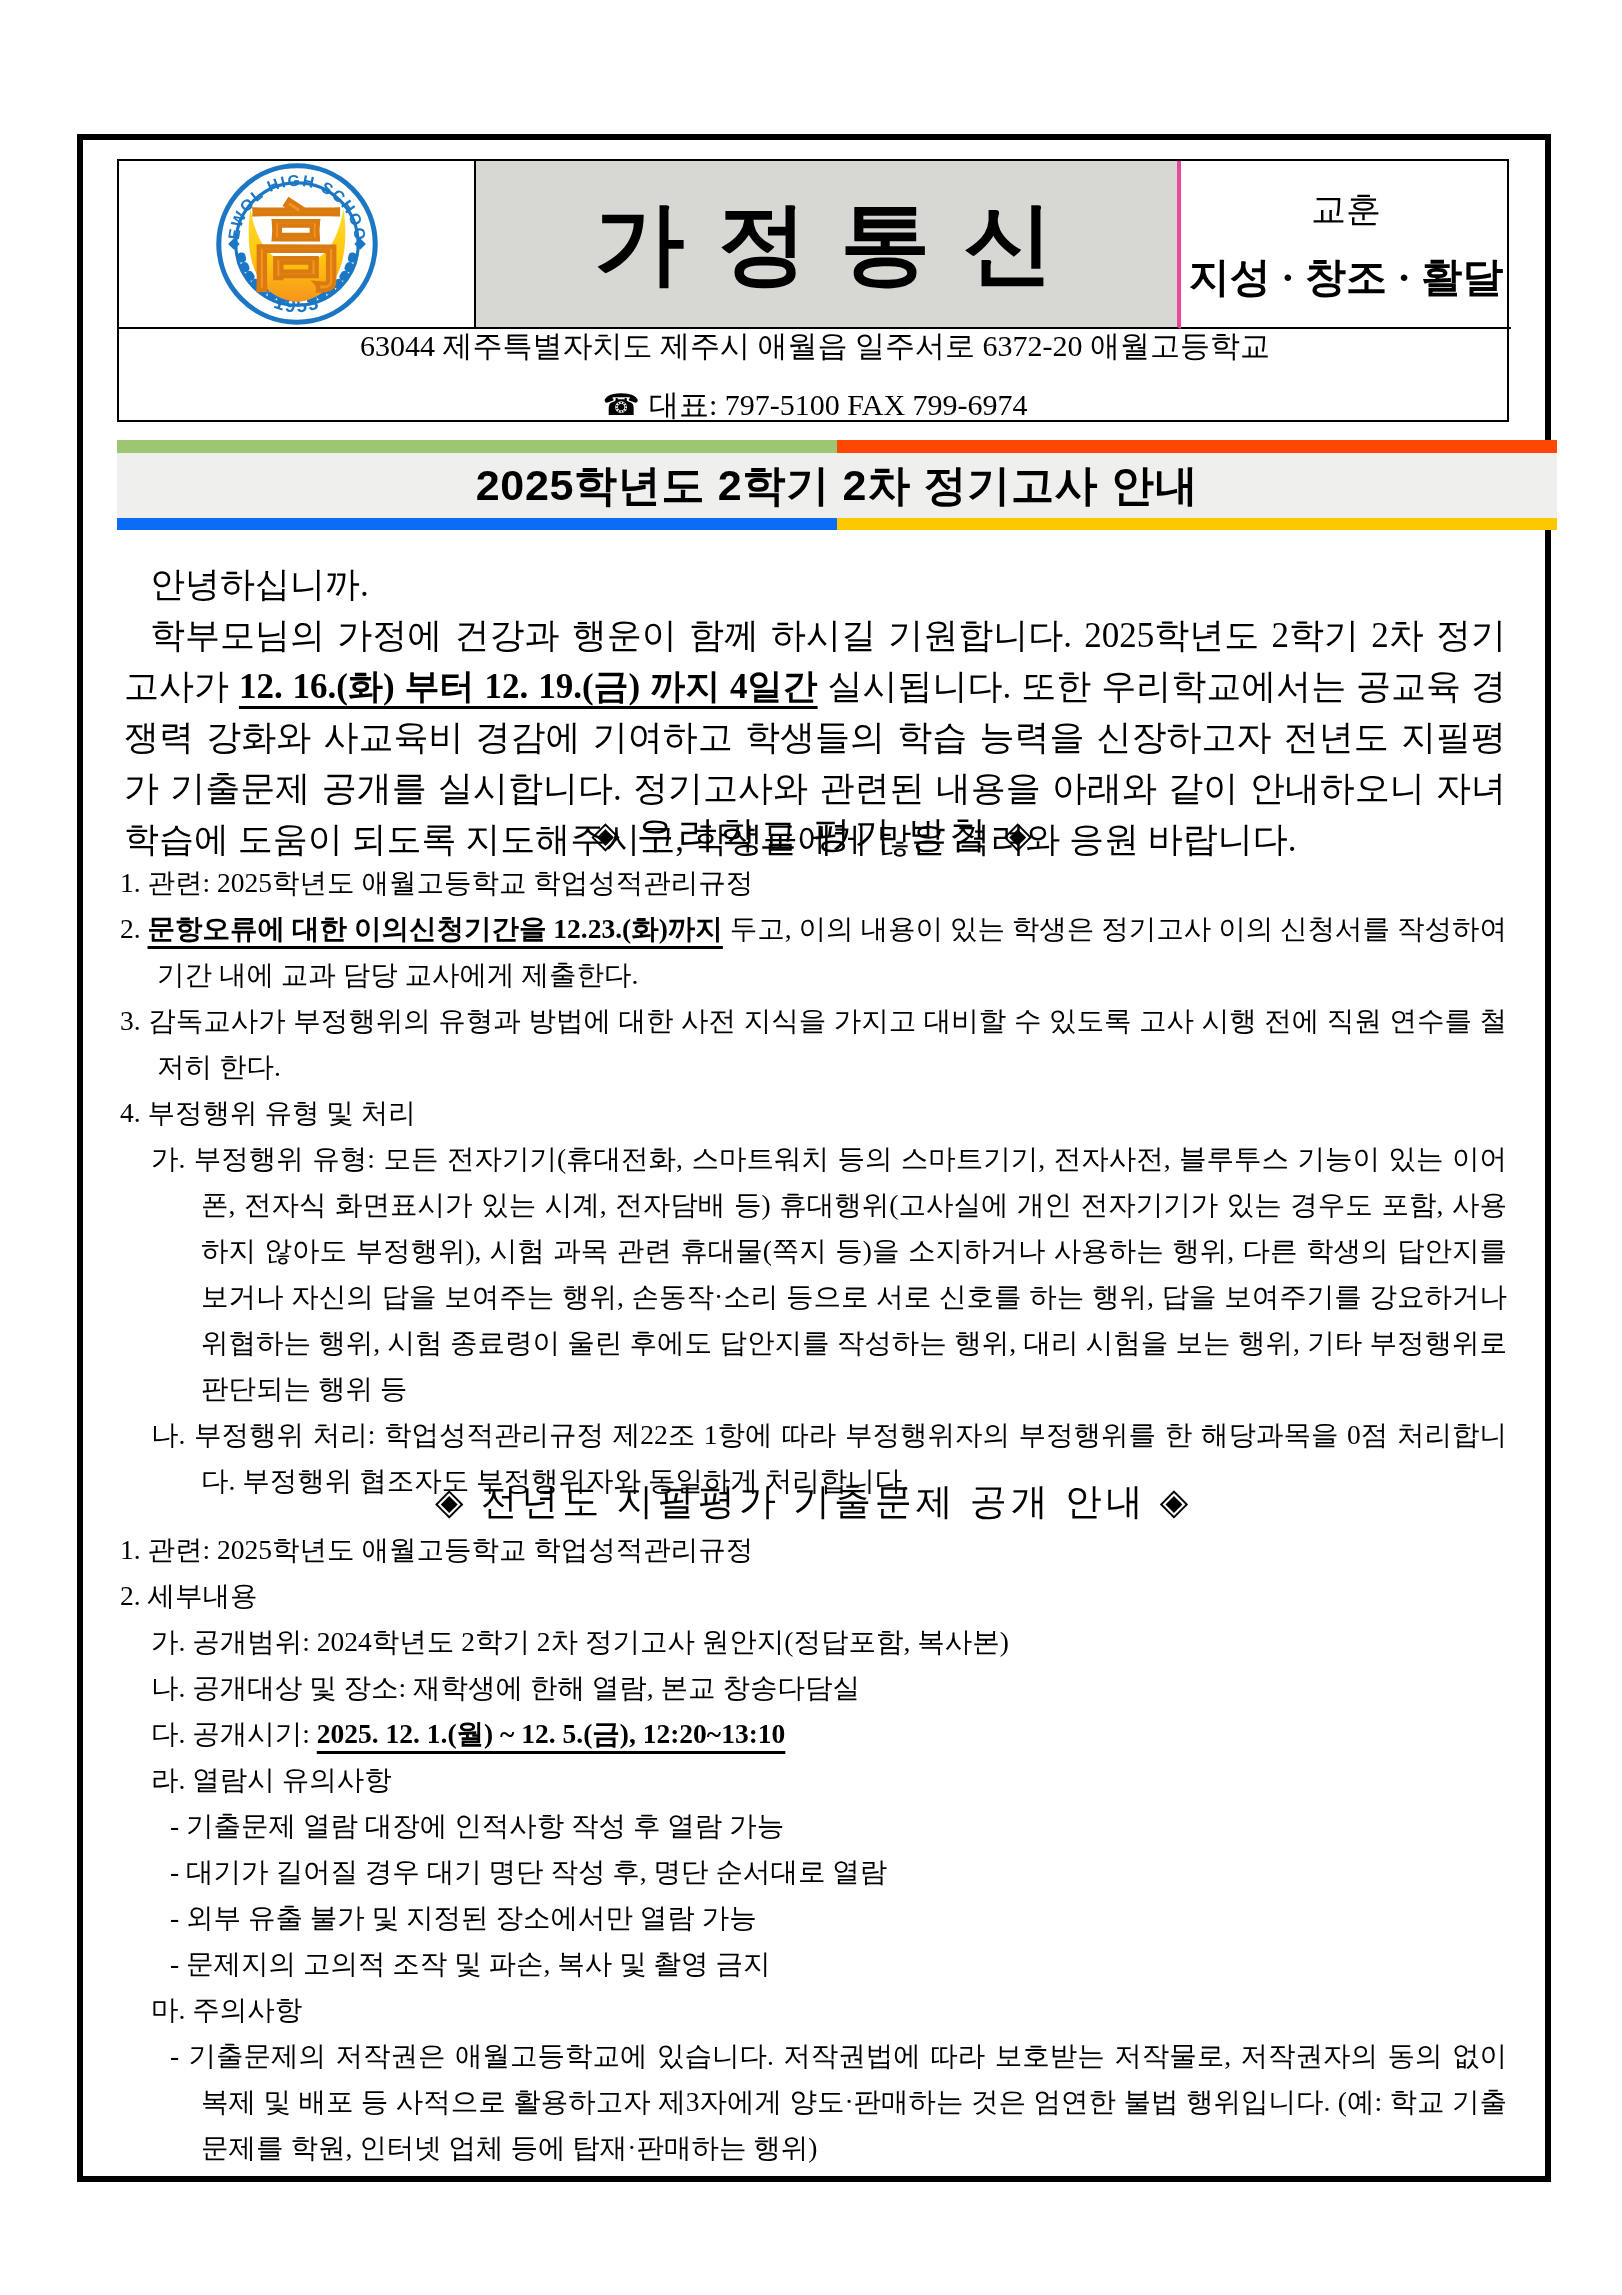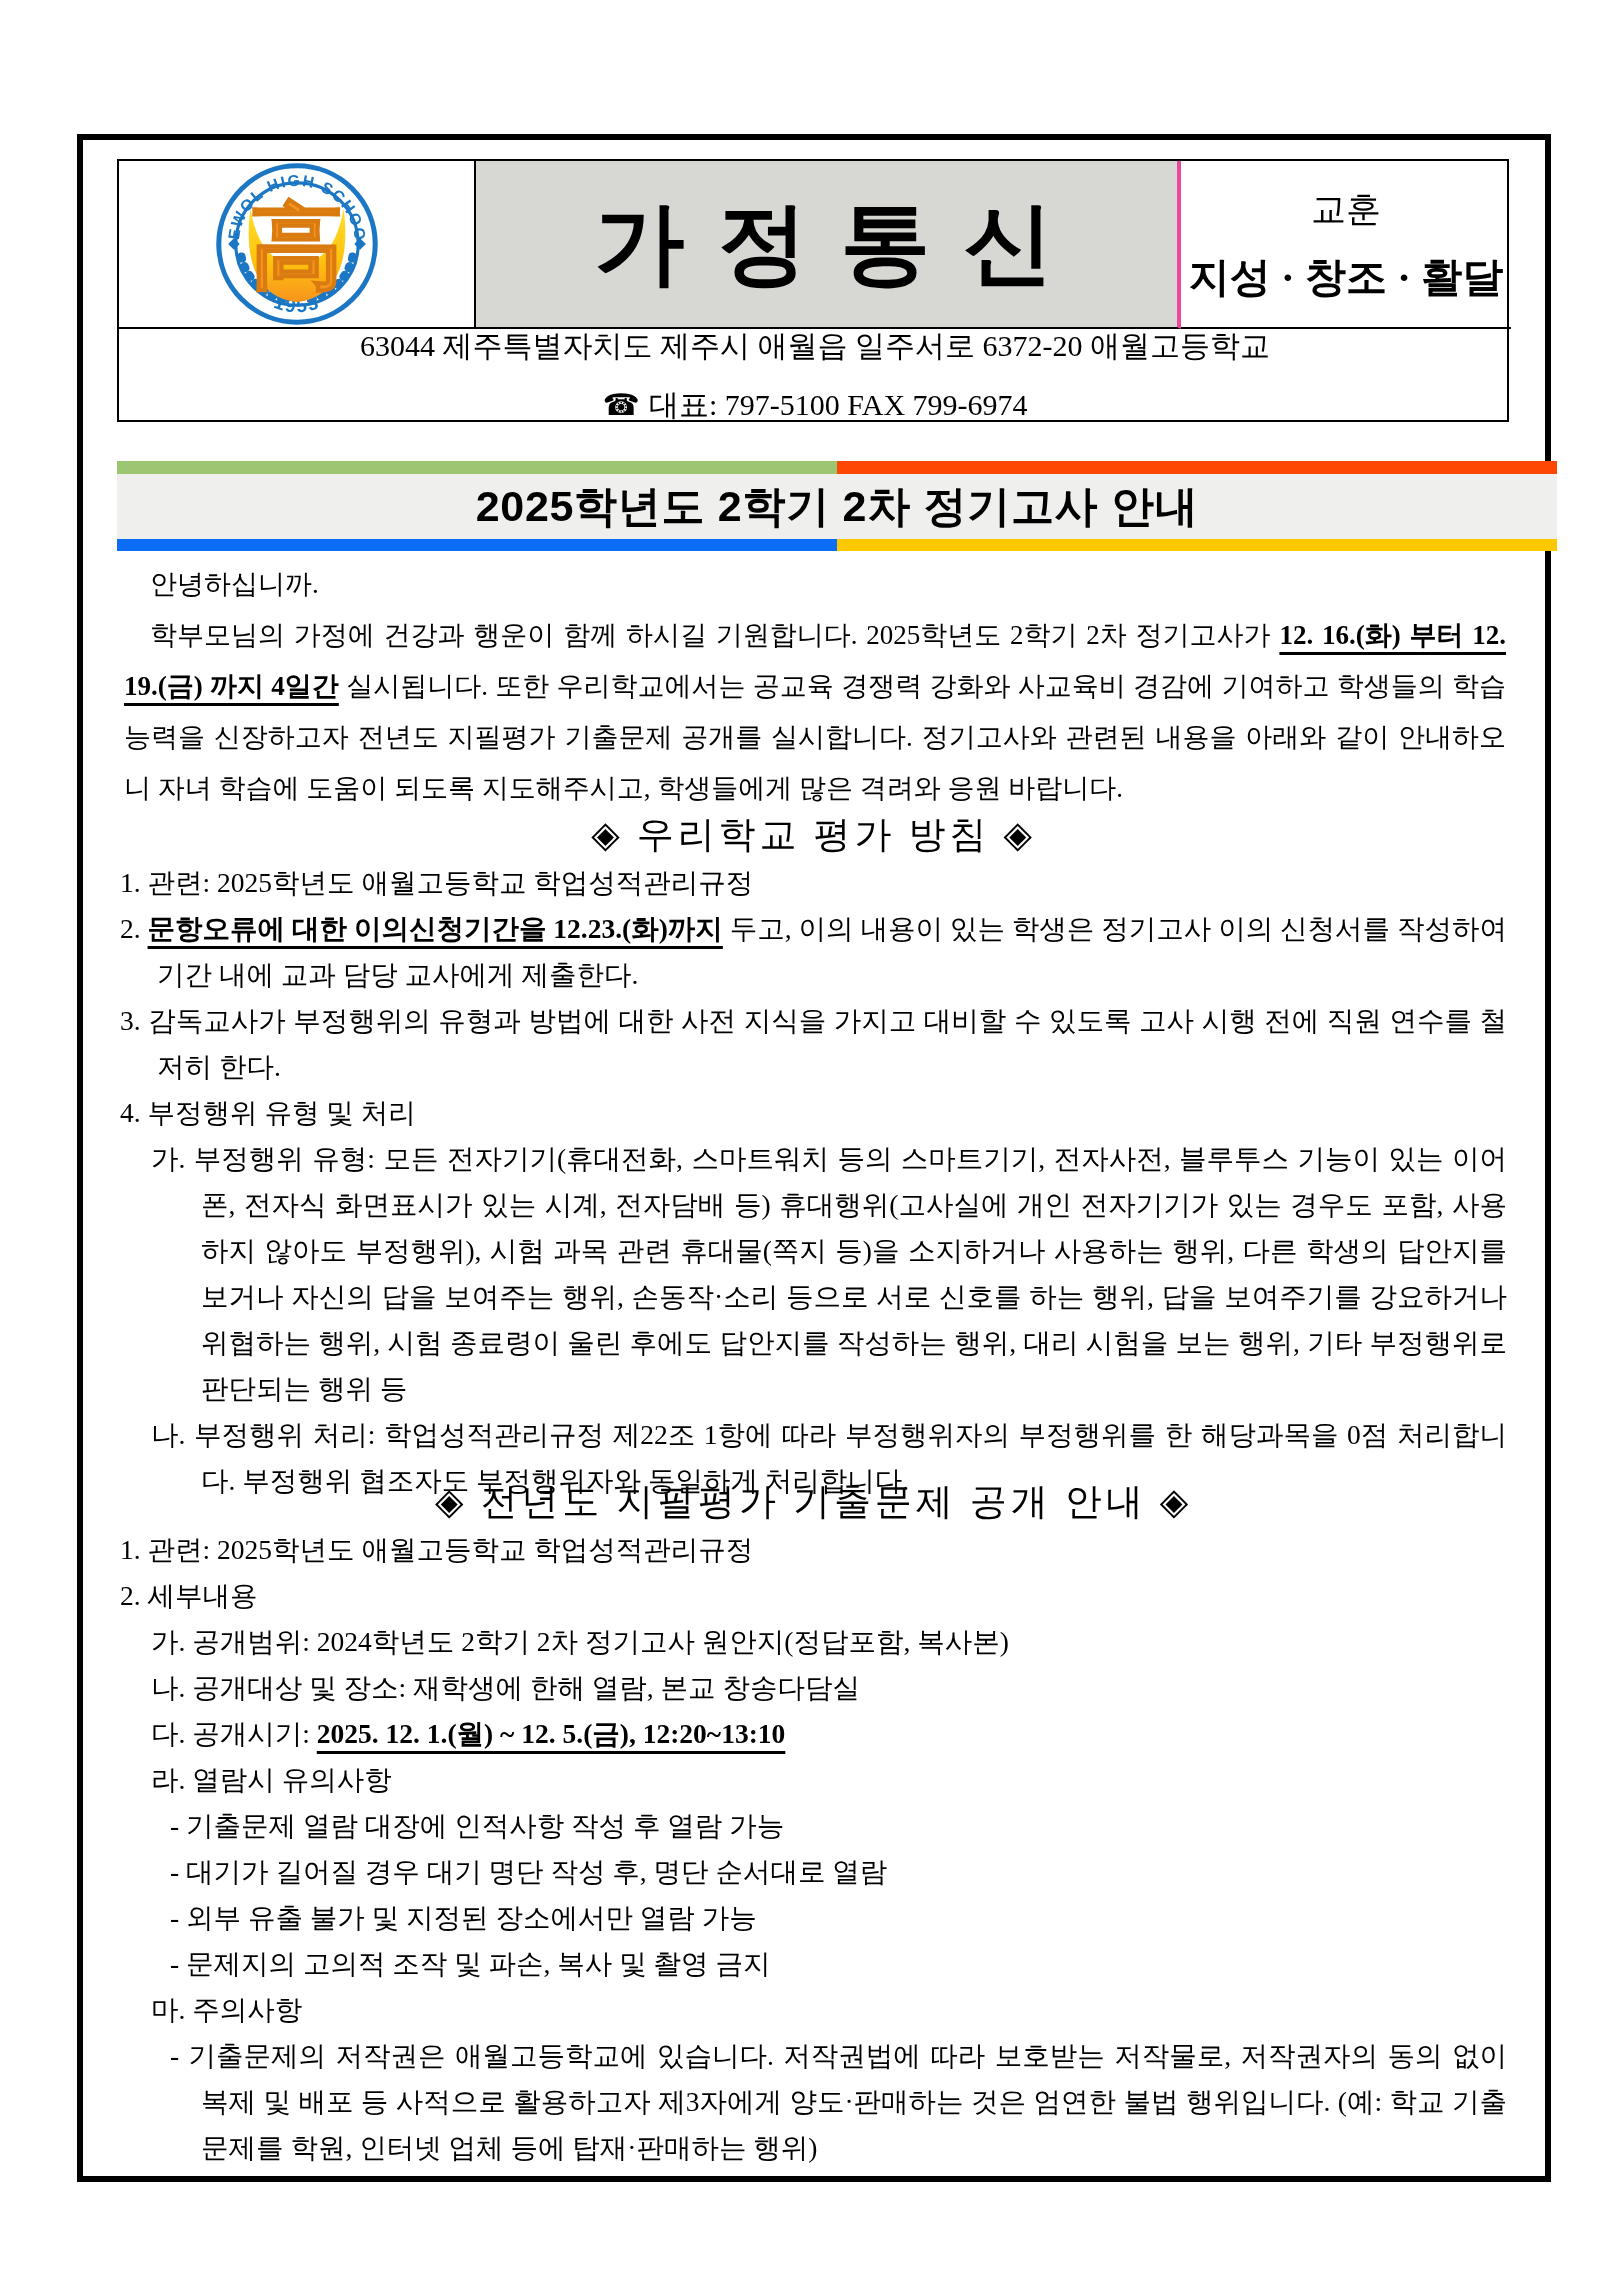--- a/index.html
+++ b/index.html
@@ -17,29 +17,29 @@
   .cell-title{border-right:4px solid #ec4899;border-bottom:2px solid #000;background:#d7d7d4;}
   .cell-motto{border-bottom:2px solid #000;flex-direction:column;gap:17px;padding-top:3.9px;}
   .newsletter-title{font-size:90px;font-weight:bold;letter-spacing:5.2px;line-height:1;}
   .motto-label{font-size:35px;font-weight:normal;}
   .motto-text{font-size:41px;font-weight:bold;white-space:nowrap;}
   .cell-address{grid-column:1/4;flex-direction:column;gap:21px;font-size:30px;}
   .addr-line{line-height:38px;}
   .phone-line{line-height:38px;}
   .phone-icon{margin-right:9.2px;}
   
-  .banner{position:absolute;left:34px;top:321px;width:1440px;}
+  .banner{position:absolute;left:34px;top:300px;width:1440px;}
   .stripe{display:flex;width:100%;}
   .stripe-top{height:13px;}
   .stripe-bottom{height:11.8px;}
   .half{width:50%;height:100%;}
   .banner-band{height:65px;background:#efefee;display:flex;align-items:center;justify-content:center;}
   .banner-title{font-family:"Liberation Sans","DejaVu Sans",sans-serif;font-weight:800;font-size:43px;letter-spacing:0.7px;}
   
-  .greeting{position:absolute;left:41px;top:419px;width:1382px;font-size:27px;line-height:51px;text-align:justify;}
+  .greeting{position:absolute;left:41px;top:419px;width:1382px;font-size:35px;line-height:51px;text-align:justify;}
   .greeting p{margin:0;text-indent:26px;}
   
   .section{position:absolute;left:37px;width:1387px;font-size:27.5px;line-height:46px;text-align:justify;}
   .section1{top:669px;}
   .section2{top:1336px;}
   .sec-heading{font-size:37px;line-height:51px;text-align:center;letter-spacing:3.9px;}
   .item{padding-left:37px;text-indent:-37px;}
   .sub{margin-left:31px;padding-left:50px;text-indent:-50px;}
   .note{margin-left:50px;padding-left:31px;text-indent:-31px;}
   .bu{font-weight:bold;text-decoration:underline;text-decoration-thickness:2.6px;text-underline-offset:7.9px;}

